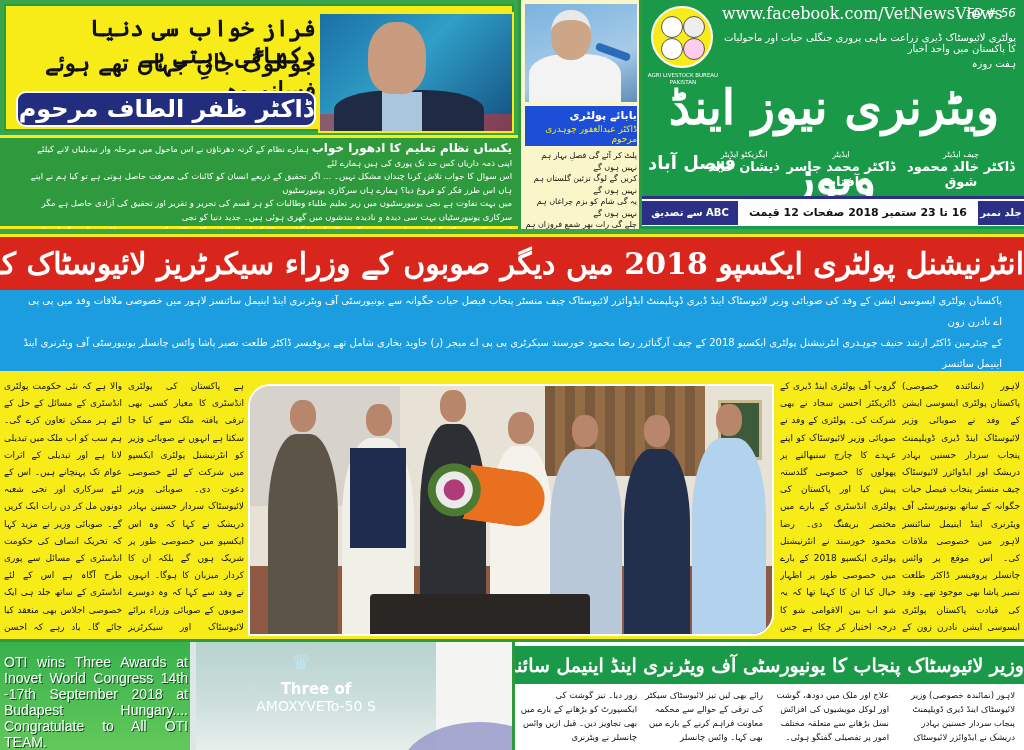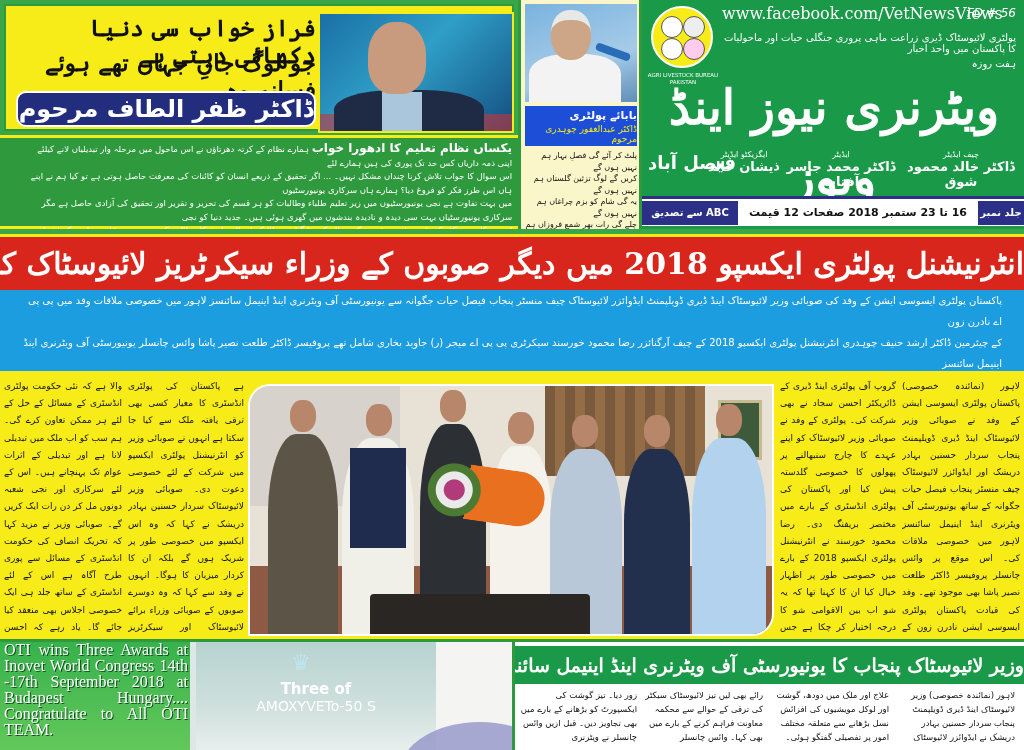--- a/index.html
+++ b/index.html
@@ -133,22 +133,22 @@
   .bouquet { position: absolute; left: 165px; top: 80px; width: 130px; height: 55px;
     background: radial-gradient(circle at 30% 50%, #b03a7a 0 10px, #eaeaea 11px 18px, #4d7a32 19px 26px, transparent 27px),
                 linear-gradient(90deg, transparent 40%, #e8701e 40%);
     border-radius: 30px; transform: rotate(8deg); }
 
   
   .bottom-left { position: absolute; left: 0; top: 642px; width: 512px; height: 108px;
     background: #dde8e6; overflow: hidden; }
   .bl-green { position: absolute; left: 0; top: 0; width: 190px; height: 108px;
     background: linear-gradient(180deg, #37b24c, #63c85b); }
-  .bl-caption { position: absolute; left: 4px; top: 0; width: 184px;
-    font-family: Liberation Serif, serif; font-size: 16px; line-height: 16px; color: #fff;
+  .bl-caption { position: absolute; left: 4px; top: 12px; width: 184px;
+    font-family: Liberation Sans, sans-serif; font-size: 14px; line-height: 16px; color: #fff;
     text-align: justify; text-shadow: 1px 1px 0 #0d4d1a; }
   .bl-screen { position: absolute; left: 196px; top: 0; width: 240px; height: 108px;
     background: linear-gradient(180deg, #b7d3d0 0%, #cfe0dd 60%, #e8efed 100%); }
   .bl-crown { position: absolute; left: 95px; top: 8px; font-size: 22px; color: #bfe5ef; }
   .bl-king { position: absolute; left: 0; width: 240px; top: 38px; text-align: center;
     font-size: 15px; font-weight: bold; color: #fff; }
   .bl-amoxy { position: absolute; left: 0; width: 240px; top: 56px; text-align: center;
     font-size: 14px; color: #fff; }
   .bl-right { position: absolute; left: 436px; top: 0; width: 76px; height: 108px; background: #f4f4f2; }
   .bl-disc { position: absolute; left: 400px; top: 80px; width: 160px; height: 100px;

